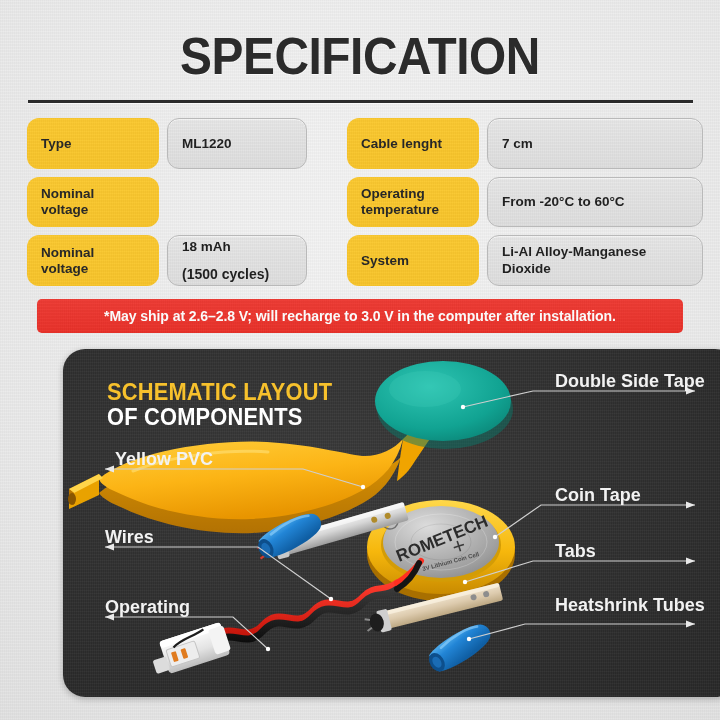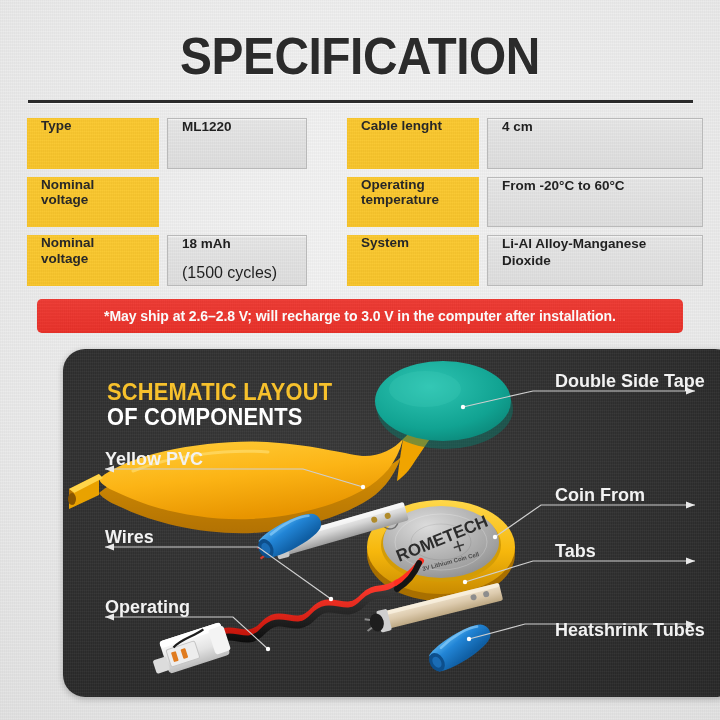--- a/index.html
+++ b/index.html
@@ -60,42 +60,42 @@
     width: 666px; height: 168px;
     display: grid;
     grid-template-columns: 132px 140px 24px 132px 216px;
     grid-template-rows: 1fr 1fr 1fr;
     row-gap: 8px; column-gap: 8px;
   }
   #spec-table .spacer { grid-column: 3; }
 
   .cell {
     position: relative;
-    display: flex; 
-    border-radius: 0;
+    display: flex; align-items: center;
+    border-radius: 12px;
     padding: 0 14px;
     font-size: 13.5px;
     line-height: 1.15;
   }
   .cell.label {
     background: linear-gradient(180deg,#fbc930 0%,#f8c52b 100%);
     color: #262626;
     font-weight: 600;
   }
   .cell.value {
     background: linear-gradient(180deg,#e7e7e7 0%,#dedede 100%);
     border: 1px solid #b9b9b9;
     color: #1e1e1e;
     font-weight: 700;
     box-shadow: inset 0 1px 0 rgba(255,255,255,.65);
   }
   .cell .sub {
     display: block;
-    font-weight: 400;
-    font-size: 16px;
+    font-weight: 700;
+    font-size: 14px;
     margin-top: 12px;
   }
   .cell .strong { display:block; }
 
   
   #note {
     position: absolute; top: 299px; left: 27px;
     width: 666px; height: 34px;
     border-radius: 5px;
     background: linear-gradient(180deg,#ee3b34 0%,#e93129 100%);
@@ -164,21 +164,21 @@
     <span>Type</span>
   </div>
   <div class="cell value noise-light" style="grid-row:1;grid-column:2">
     <span>ML1220</span>
   </div>
   <div class="spacer" style="grid-row:1"></div>
   <div class="cell label noise-light" style="grid-row:1;grid-column:4">
     <span>Cable lenght</span>
   </div>
   <div class="cell value noise-light" style="grid-row:1;grid-column:5">
-    <span>4 cm</span>
+    <span>7 cm</span>
   </div>
 
   <div class="cell label noise-light" style="grid-row:2;grid-column:1">
     <span>Nominal voltage</span>
   </div>
   <div class="spacer" style="grid-row:2"></div>
   <div class="cell label noise-light" style="grid-row:2;grid-column:4">
     <span>Operating temperature</span>
   </div>
   <div class="cell value noise-light" style="grid-row:2;grid-column:5">
@@ -422,21 +422,21 @@
       <path d="M402 233 L 470 212 L 632 212"></path>
       <path d="M632 212 l -9 -3.5 l 0 7 Z" fill="#e9e9e9" stroke="none"></path>
       <circle cx="402" cy="233" r="2.2" fill="#ffffff" stroke="none"></circle>
 
       <path d="M406 290 L 462 275 L 632 275"></path>
       <path d="M632 275 l -9 -3.5 l 0 7 Z" fill="#e9e9e9" stroke="none"></path>
       <circle cx="406" cy="290" r="2.2" fill="#ffffff" stroke="none"></circle>
     </g>
   </svg>
 
-  <div class="callout" style="left:42px;  top:100px;text-align:center;">Yellow PVC</div>
+  <div class="callout" style="left:52px;  top:100px;text-align:center;">Yellow PVC</div>
   <div class="callout" style="left:42px;  top:178px;">Wires</div>
   <div class="callout" style="left:42px;  top:248px;">Operating</div>
 
   <div class="callout" style="left:492px; top:22px;">Double Side Tape</div>
-  <div class="callout" style="left:492px; top:136px;">Coin From</div>
+  <div class="callout" style="left:492px; top:136px;">Coin Tape</div>
   <div class="callout" style="left:492px; top:192px;">Tabs</div>
-  <div class="callout" style="left:492px; top:271px;">Heatshrink Tubes</div>
+  <div class="callout" style="left:492px; top:246px;">Heatshrink Tubes</div>
 </div>
 
 </body></html>

